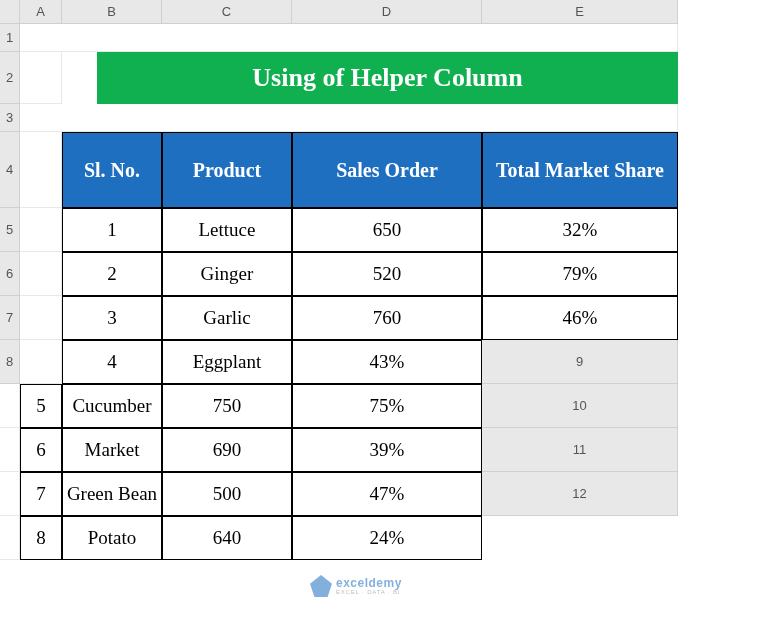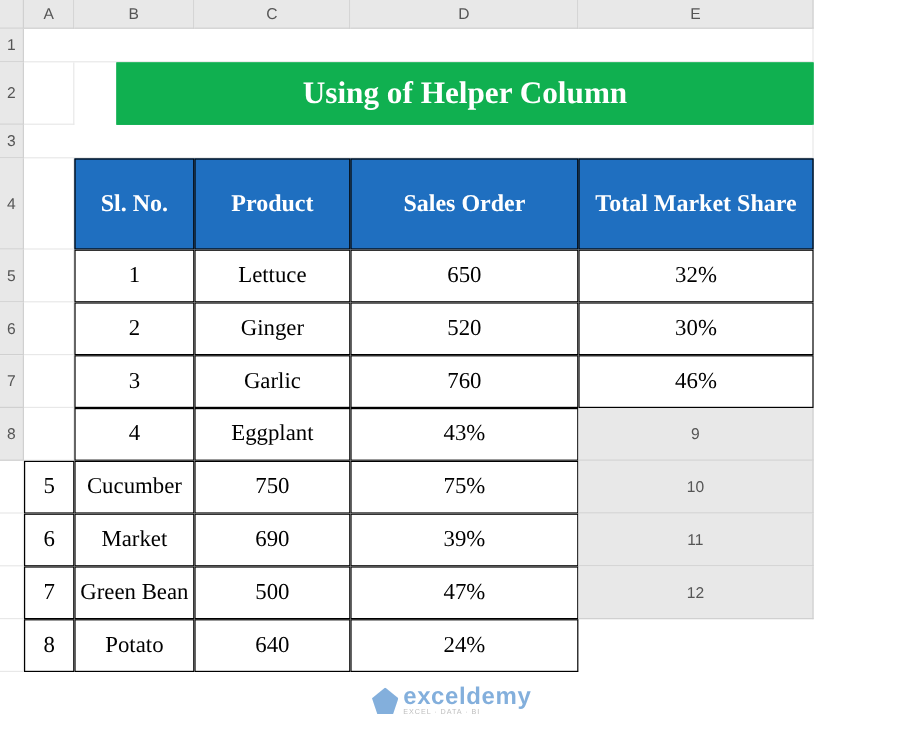--- a/index.html
+++ b/index.html
@@ -94,21 +94,21 @@
   font-family: Arial, sans-serif;
 }
 .wm-badge {
   width: 22px;
   height: 22px;
   background: #1f6fc0;
   clip-path: polygon(50% 0, 100% 40%, 80% 100%, 20% 100%, 0 40%);
   margin-right: 4px;
 }
 .wm-text { display: flex; flex-direction: column; line-height: 1; }
-.wm-main { font-size: 20px; color: #1f6fc0; font-weight: bold; letter-spacing: 0.5px; }
+.wm-main { font-size: 12px; color: #1f6fc0; font-weight: bold; letter-spacing: 0.5px; }
 .wm-sub { font-size: 6px; color: #888; letter-spacing: 0.8px; }
 </style>
 </head>
 <body>
 
 <div class="grid">
   <div class="corner"></div>
   <div class="col-header">A</div>
   <div class="col-header">B</div>
   <div class="col-header">C</div>
@@ -137,21 +137,21 @@
   <div class="dcell">1</div>
   <div class="dcell">Lettuce</div>
   <div class="dcell">650</div>
   <div class="dcell">32%</div>
 
   <div class="row-header">6</div>
   <div class="cell"></div>
   <div class="dcell">2</div>
   <div class="dcell">Ginger</div>
   <div class="dcell">520</div>
-  <div class="dcell">30%</div>
+  <div class="dcell">79%</div>
 
   <div class="row-header">7</div>
   <div class="cell"></div>
   <div class="dcell">3</div>
   <div class="dcell">Garlic</div>
   <div class="dcell">760</div>
   <div class="dcell">46%</div>
 
   <div class="row-header">8</div>
   <div class="cell"></div>

